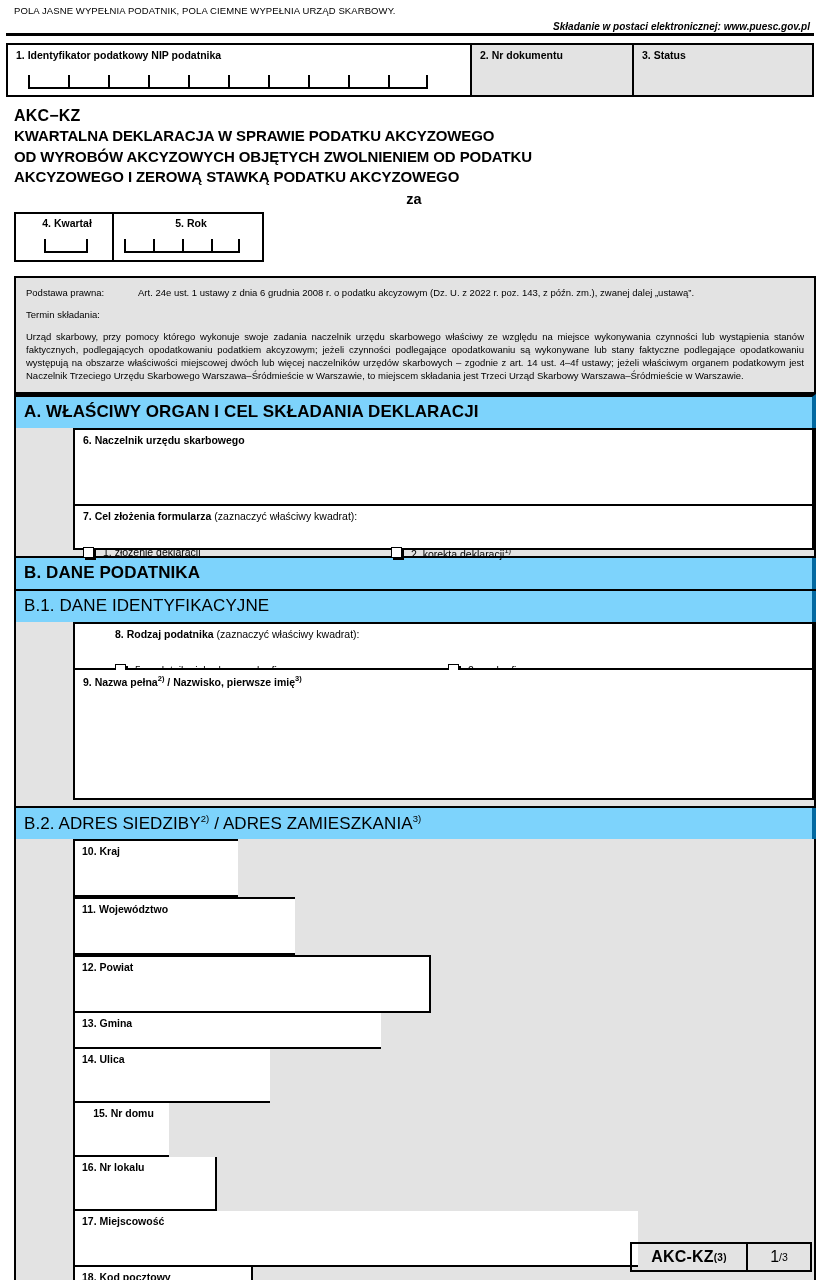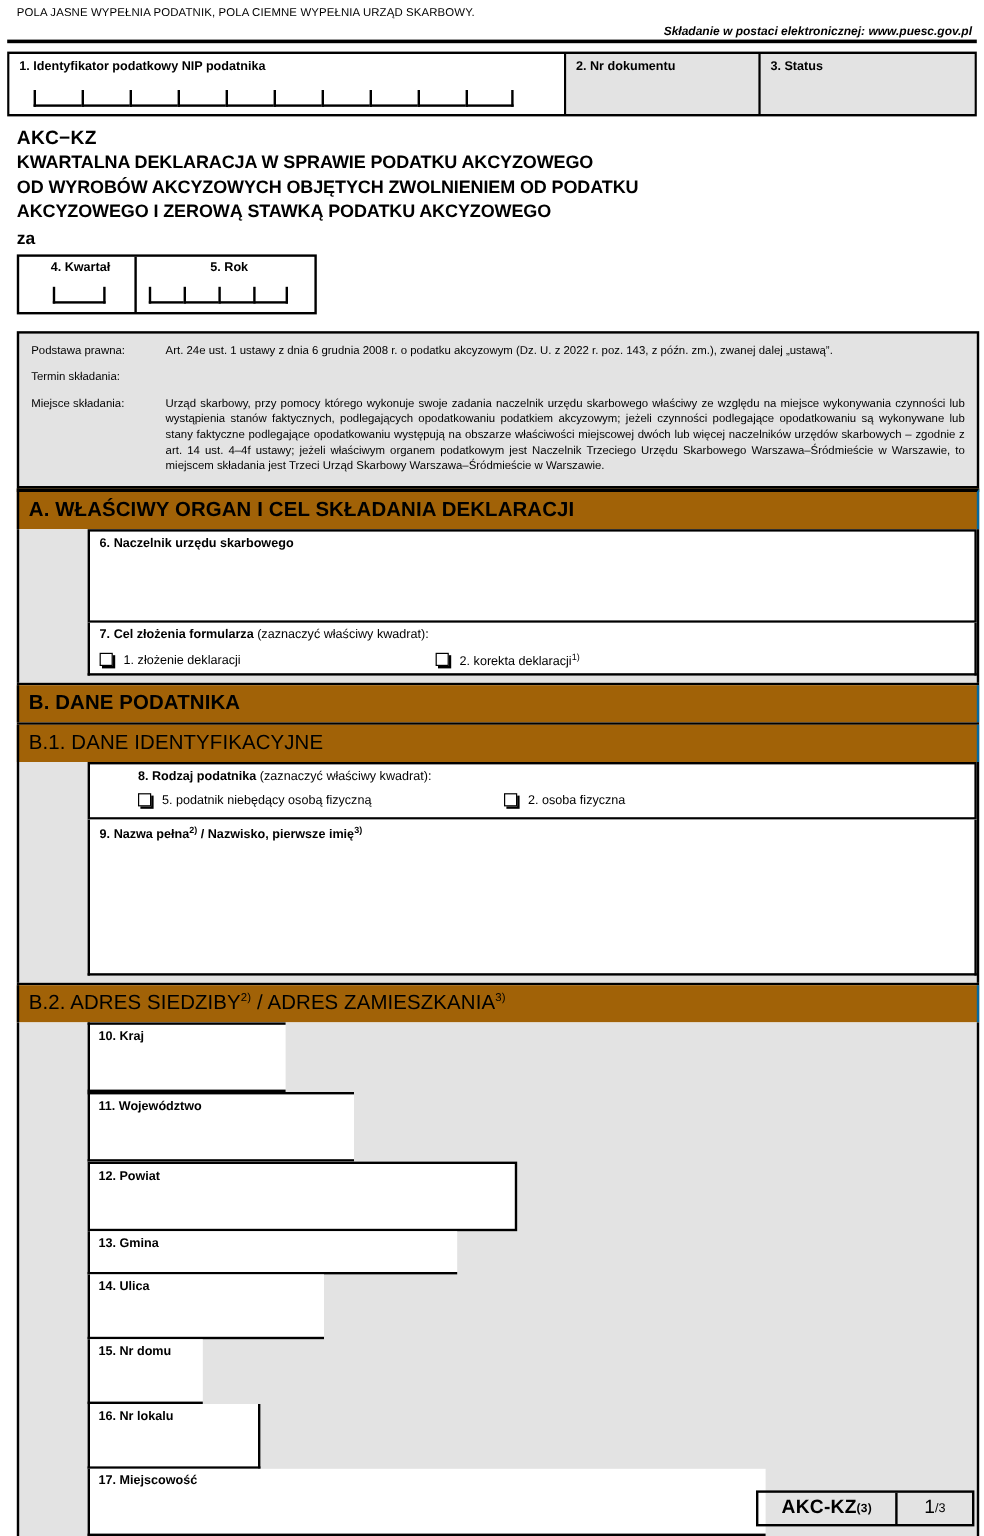--- a/index.html
+++ b/index.html
@@ -52,21 +52,21 @@
   .comb .seg:last-child { border-right: 2px solid #000; }
 
   
   .title-block { margin: 9px 0 0 8px; }
   .t-code {
     font-size: 16px; font-weight: bold; letter-spacing: .2px; line-height: 20px;
   }
   .t-main {
     font-size: 15px; font-weight: bold; line-height: 20.5px; letter-spacing: -.1px;
   }
-  .t-za { font-size: 14.5px; font-weight: bold; line-height: 20px; margin-top: 1px; }
+  .t-za { font-size: 14.5px; font-weight: bold; line-height: 20px; margin-top: 1px; text-align: center; }
 
   
   .qy-row {
     display: flex; border: 2px solid #000; width: 250px; height: 50px;
     margin: 3px 0 0 8px; position: relative;
   }
   .qy-cell { position: relative; padding: 3px 0 0 6px; text-align: center; }
   .qy-cell.kwartal { width: 98px; border-right: 2px solid #000; }
   .qy-cell.rok { flex: 1; }
 
@@ -77,22 +77,22 @@
     padding: 8px 10px 10px 10px;
   }
   .legal-row { display: flex; margin-bottom: 9px; }
   .legal-row:last-child { margin-bottom: 0; }
   .legal-key { width: 112px; flex: 0 0 112px; font-size: 9.5px; line-height: 13px; }
   .legal-val { flex: 1; font-size: 9.5px; line-height: 13px; text-align: justify; }
 
   
   .sec-wrap { margin-left: 8px; width: 802px; }
   .sec-band {
-    background: #a16207;
-    border-left: 2px solid #000; border-right: 2px solid #0369a1;
+    background: #7dd3fc;
+    border-left: 2px solid #000; border-right: 4px solid #0369a1;
   }
   .sec-band.top { border-top: 3px solid #000; }
   .sec-title {
     font-size: 17px; font-weight: bold; padding: 5px 0 6px 8px; letter-spacing: .1px;
   }
   .sec-title.light { font-weight: normal; font-size: 17px; }
   .sec-title .sup { font-size: 9.5px; vertical-align: super; }
   .sec-sep { height: 2px; background: #000; }
 
   
@@ -102,21 +102,21 @@
     padding: 0 0 0 57px;
   }
   .inset.pad-b { padding-bottom: 6px; }
   .fbox {
     background: #fff; border: 2px solid #000; position: relative;
     padding: 4px 6px 0 8px;
   }
   .fbox + .fbox { border-top: none; }
 
   
-  .cb-row { display: flex; align-items: center; margin-top: 8px; padding-bottom: 7px; }
+  .cb-row { display: flex; align-items: center; margin-top: 24px; padding-bottom: 7px; gap: 28px; }
   .cb-item { display: flex; align-items: center; }
   .cb {
     width: 11px; height: 11px; border: 1.6px solid #000; background: #fff;
     box-shadow: 2px 2px 0 0 #000; margin-right: 9px; flex: 0 0 11px;
   }
   .cb-label { font-size: 10.5px; white-space: nowrap; }
   .cb-label .sup { font-size: 7.5px; vertical-align: super; }
 
   
   .addr-row { display: flex; flex-direction: column; }
@@ -226,21 +226,20 @@
 
   <div class="legal">
     <div class="legal-row">
       <div class="legal-key">Podstawa prawna:</div>
       <div class="legal-val">Art. 24e ust. 1 ustawy z dnia 6 grudnia 2008 r. o podatku akcyzowym (Dz. U. z 2022 r. poz. 143, z późn. zm.), zwanej dalej „ustawą”.</div>
     </div>
     <div class="legal-row">
       <div class="legal-key">Termin składania:</div>
     </div>
     <div class="legal-row">
-      <div class="legal-key">Miejsce składania:</div>
       <div class="legal-val">Urząd skarbowy, przy pomocy którego wykonuje swoje zadania naczelnik urzędu skarbowego właściwy ze względu na miejsce wykonywania czynności lub wystąpienia stanów faktycznych, podlegających opodatkowaniu podatkiem akcyzowym; jeżeli czynności podlegające opodatkowaniu są wykonywane lub stany faktyczne podlegające opodatkowaniu występują na obszarze właściwości miejscowej dwóch lub więcej naczelników urzędów skarbowych – zgodnie z art. 14 ust. 4–4f ustawy; jeżeli właściwym organem podatkowym jest Naczelnik Trzeciego Urzędu Skarbowego Warszawa–Śródmieście w Warszawie, to miejscem składania jest Trzeci Urząd Skarbowy Warszawa–Śródmieście w Warszawie.</div>
     </div>
   </div>
 
   <div class="sec-wrap">
     <div class="sec-band top">
       <div class="sec-title">A. WŁAŚCIWY ORGAN I CEL SKŁADANIA DEKLARACJI</div>
     </div>
 
     <div class="inset pad-b">
@@ -343,21 +342,21 @@
             <span>13.</span>
             <span>Gmina</span>
           </div>
         </div>
         <div class="addr-cell" style="width:197px; height:54px;">
           <div class="fld-label">
             <span>14.</span>
             <span>Ulica</span>
           </div>
         </div>
-        <div class="addr-cell" style="width:96px; height:54px;">
+        <div class="addr-cell" style="width:96px; height:54px;text-align:center;">
           <div class="fld-label">
             <span>15.</span>
             <span>Nr domu</span>
           </div>
         </div>
         <div class="addr-cell" style="width:144px; height:54px;">
           <div class="fld-label">
             <span>16.</span>
             <span>Nr lokalu</span>
           </div>

